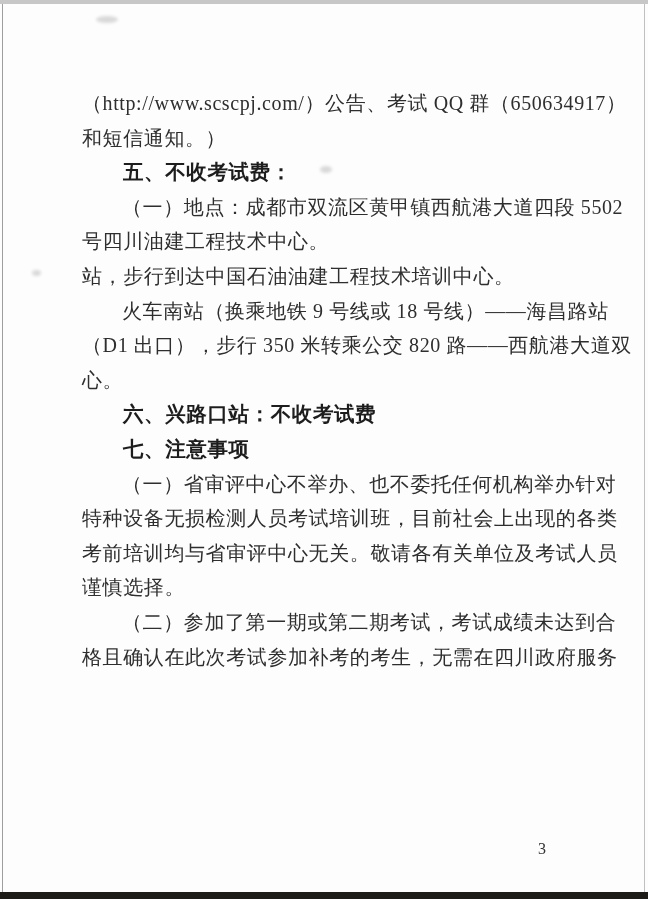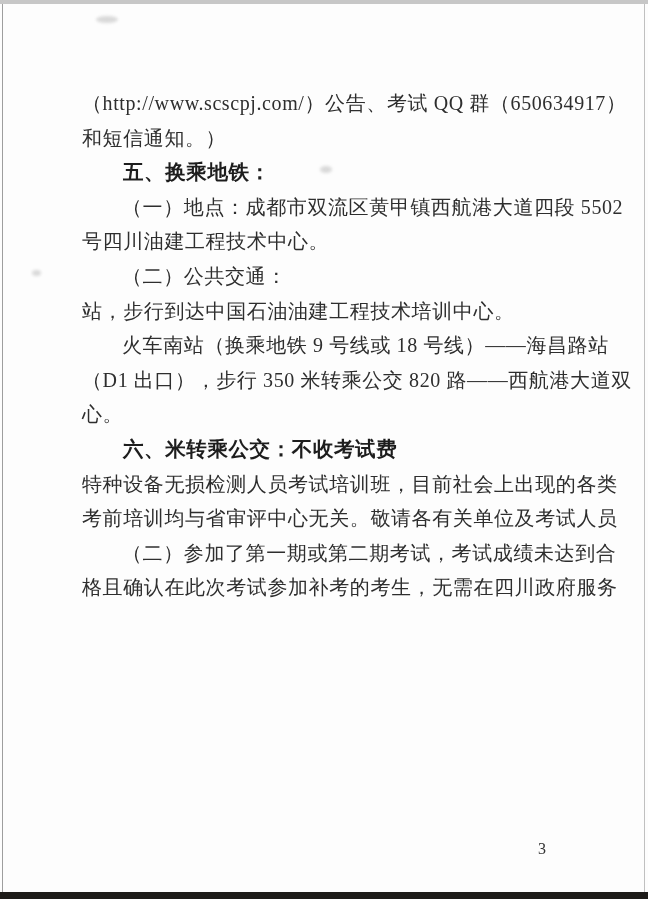--- a/index.html
+++ b/index.html
@@ -86,30 +86,32 @@
   <div class="edge-right"></div>
   <div class="edge-bottom"></div>
 
   <div class="smudge s1"></div>
   <div class="smudge s2"></div>
   <div class="smudge s3"></div>
 
   <div class="doc-content">
     <div class="line">（http://www.scscpj.com/）公告、考试 QQ 群（650634917）</div>
     <div class="line">和短信通知。）</div>
-    <div class="line bold indent">五、换乘地铁：</div>
+    <div class="line bold indent">五、不收考试费：</div>
     <div class="line indent">（一）地点：成都市双流区黄甲镇西航港大道四段 5502</div>
     <div class="line">号四川油建工程技术中心。</div>
-    <div class="line indent">（二）公共交通：</div>
     <div class="line">站，步行到达中国石油油建工程技术培训中心。</div>
     <div class="line indent">火车南站（换乘地铁 9 号线或 18 号线）——海昌路站</div>
     <div class="line">（D1 出口），步行 350 米转乘公交 820 路——西航港大道双</div>
     <div class="line">心。</div>
-    <div class="line bold indent">六、米转乘公交：不收考试费</div>
+    <div class="line bold indent">六、兴路口站：不收考试费</div>
+    <div class="line bold indent">七、注意事项</div>
+    <div class="line indent">（一）省审评中心不举办、也不委托任何机构举办针对</div>
     <div class="line">特种设备无损检测人员考试培训班，目前社会上出现的各类</div>
     <div class="line">考前培训均与省审评中心无关。敬请各有关单位及考试人员</div>
+    <div class="line">谨慎选择。</div>
     <div class="line indent">（二）参加了第一期或第二期考试，考试成绩未达到合</div>
     <div class="line">格且确认在此次考试参加补考的考生，无需在四川政府服务</div>
   </div>
 
   <div class="page-number">3</div>
 
 </div>
 
 </body></html>

